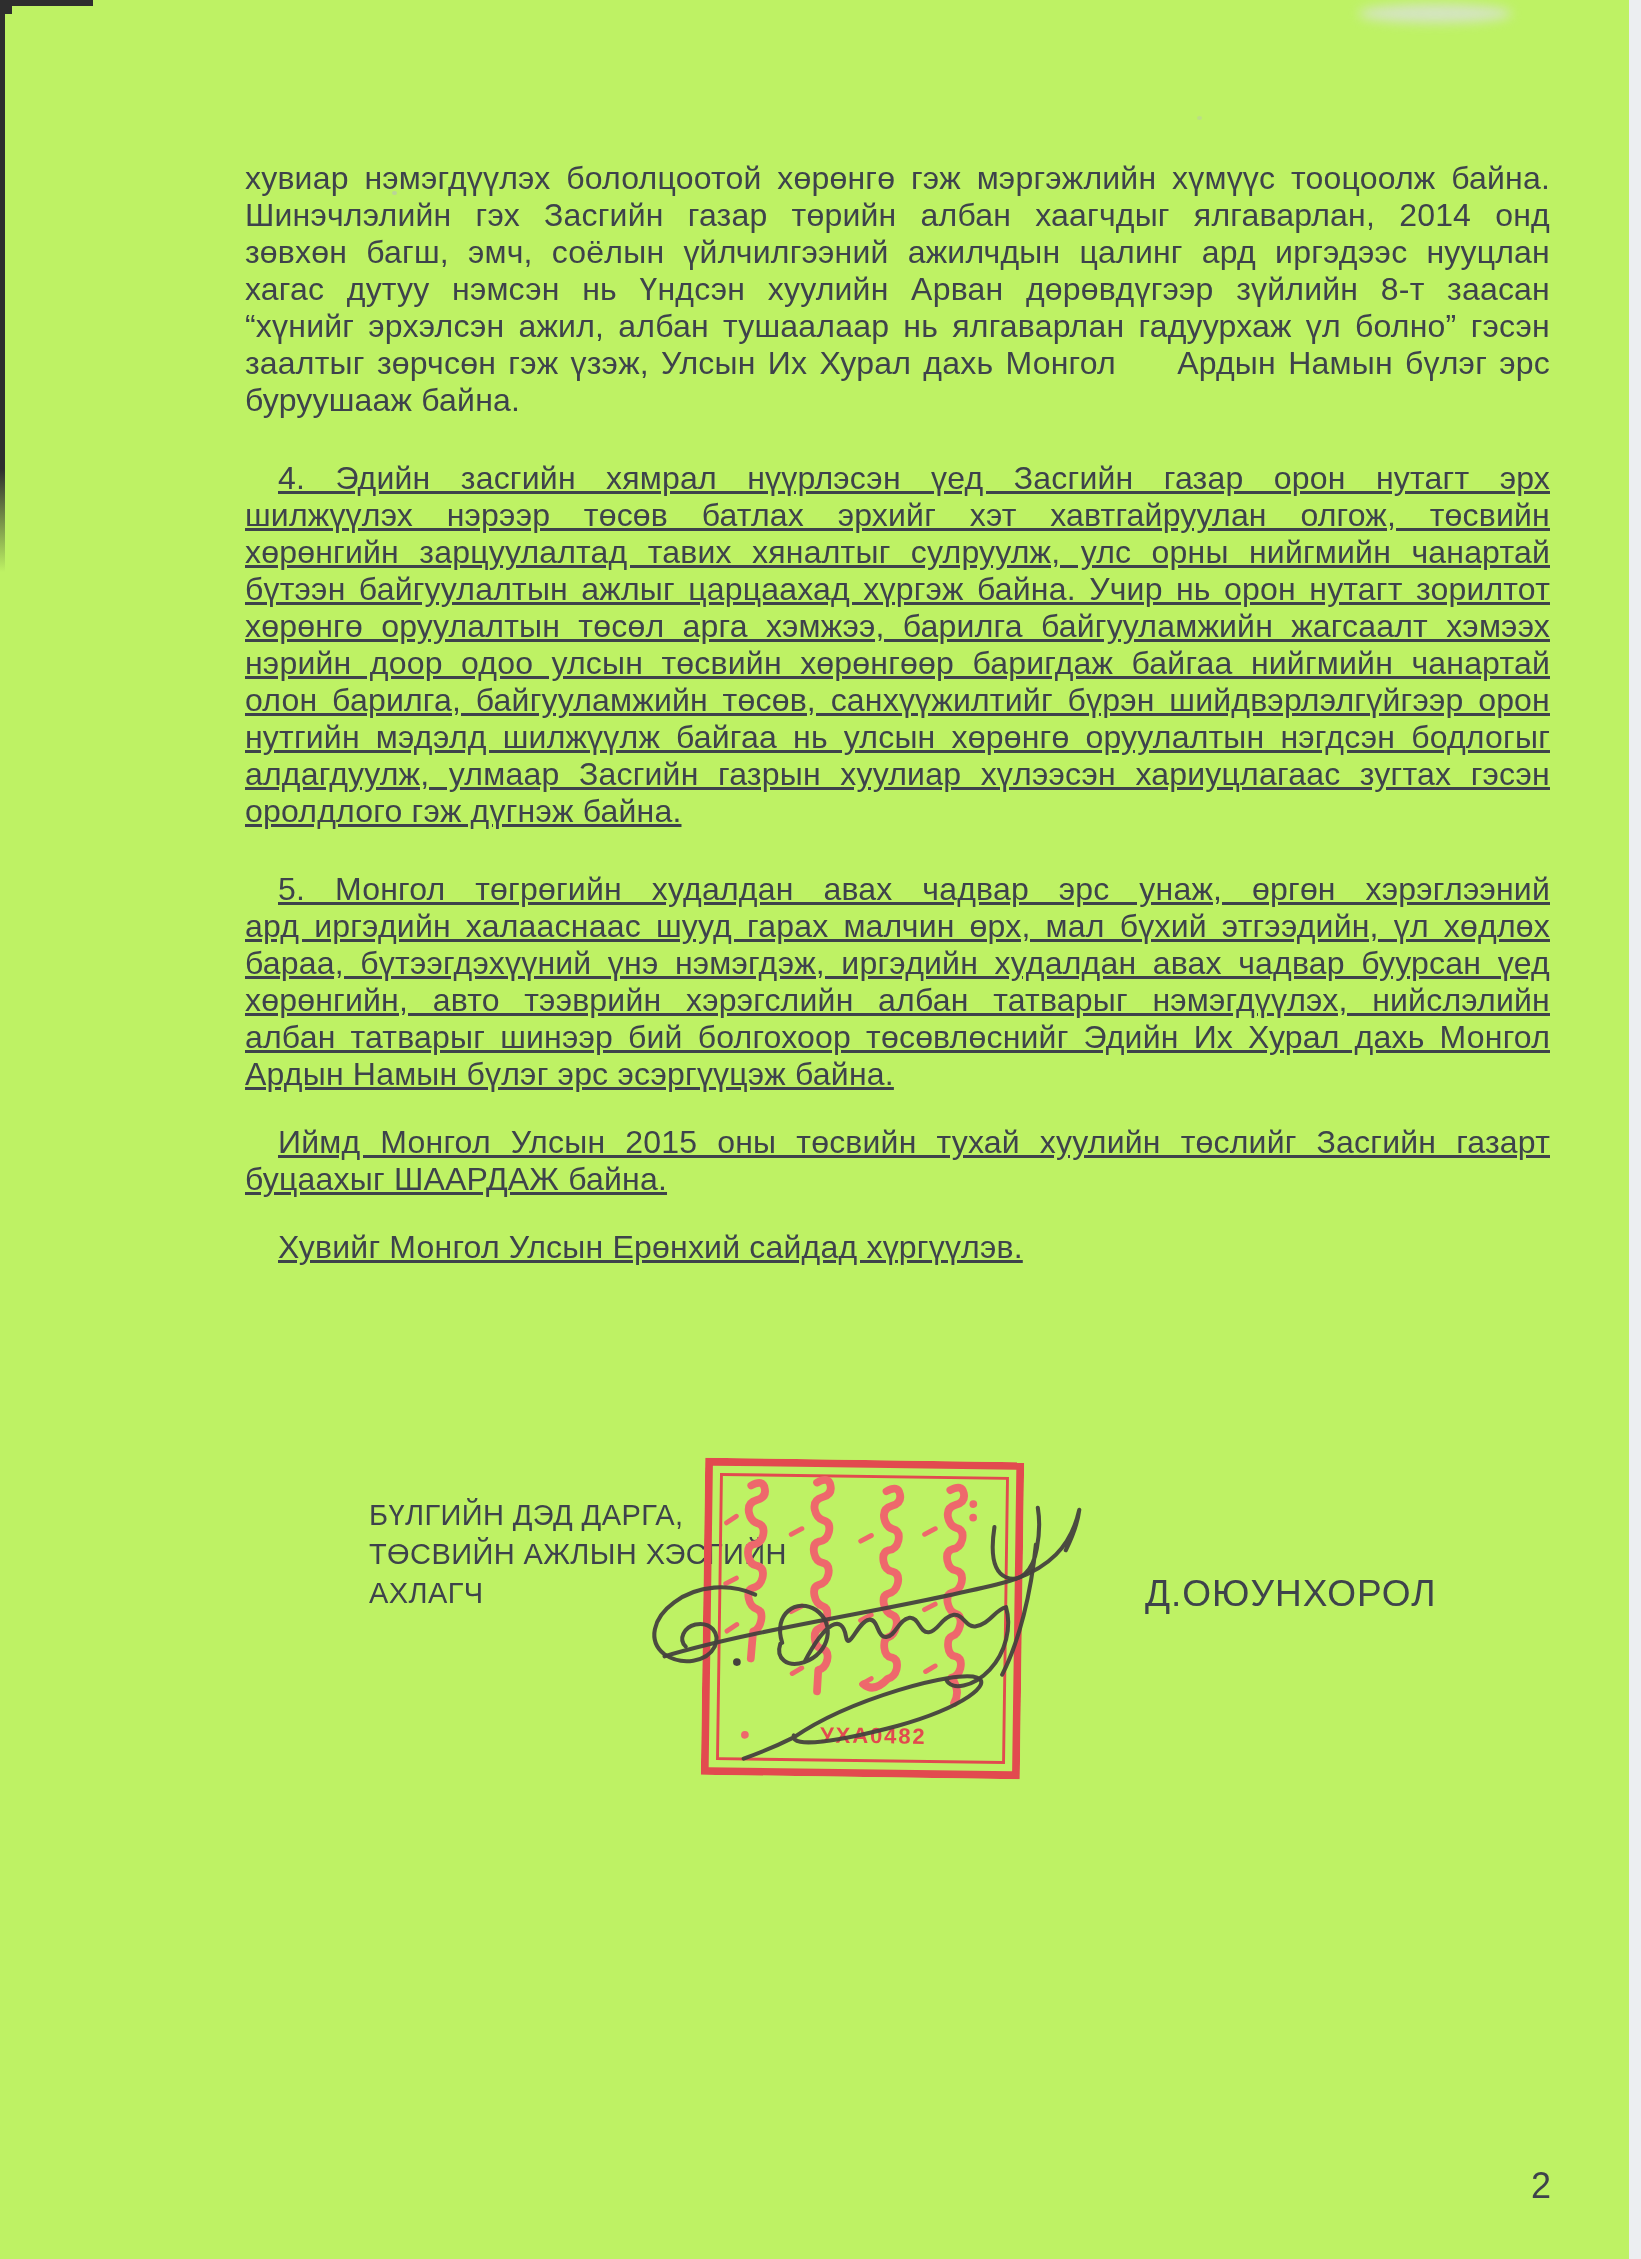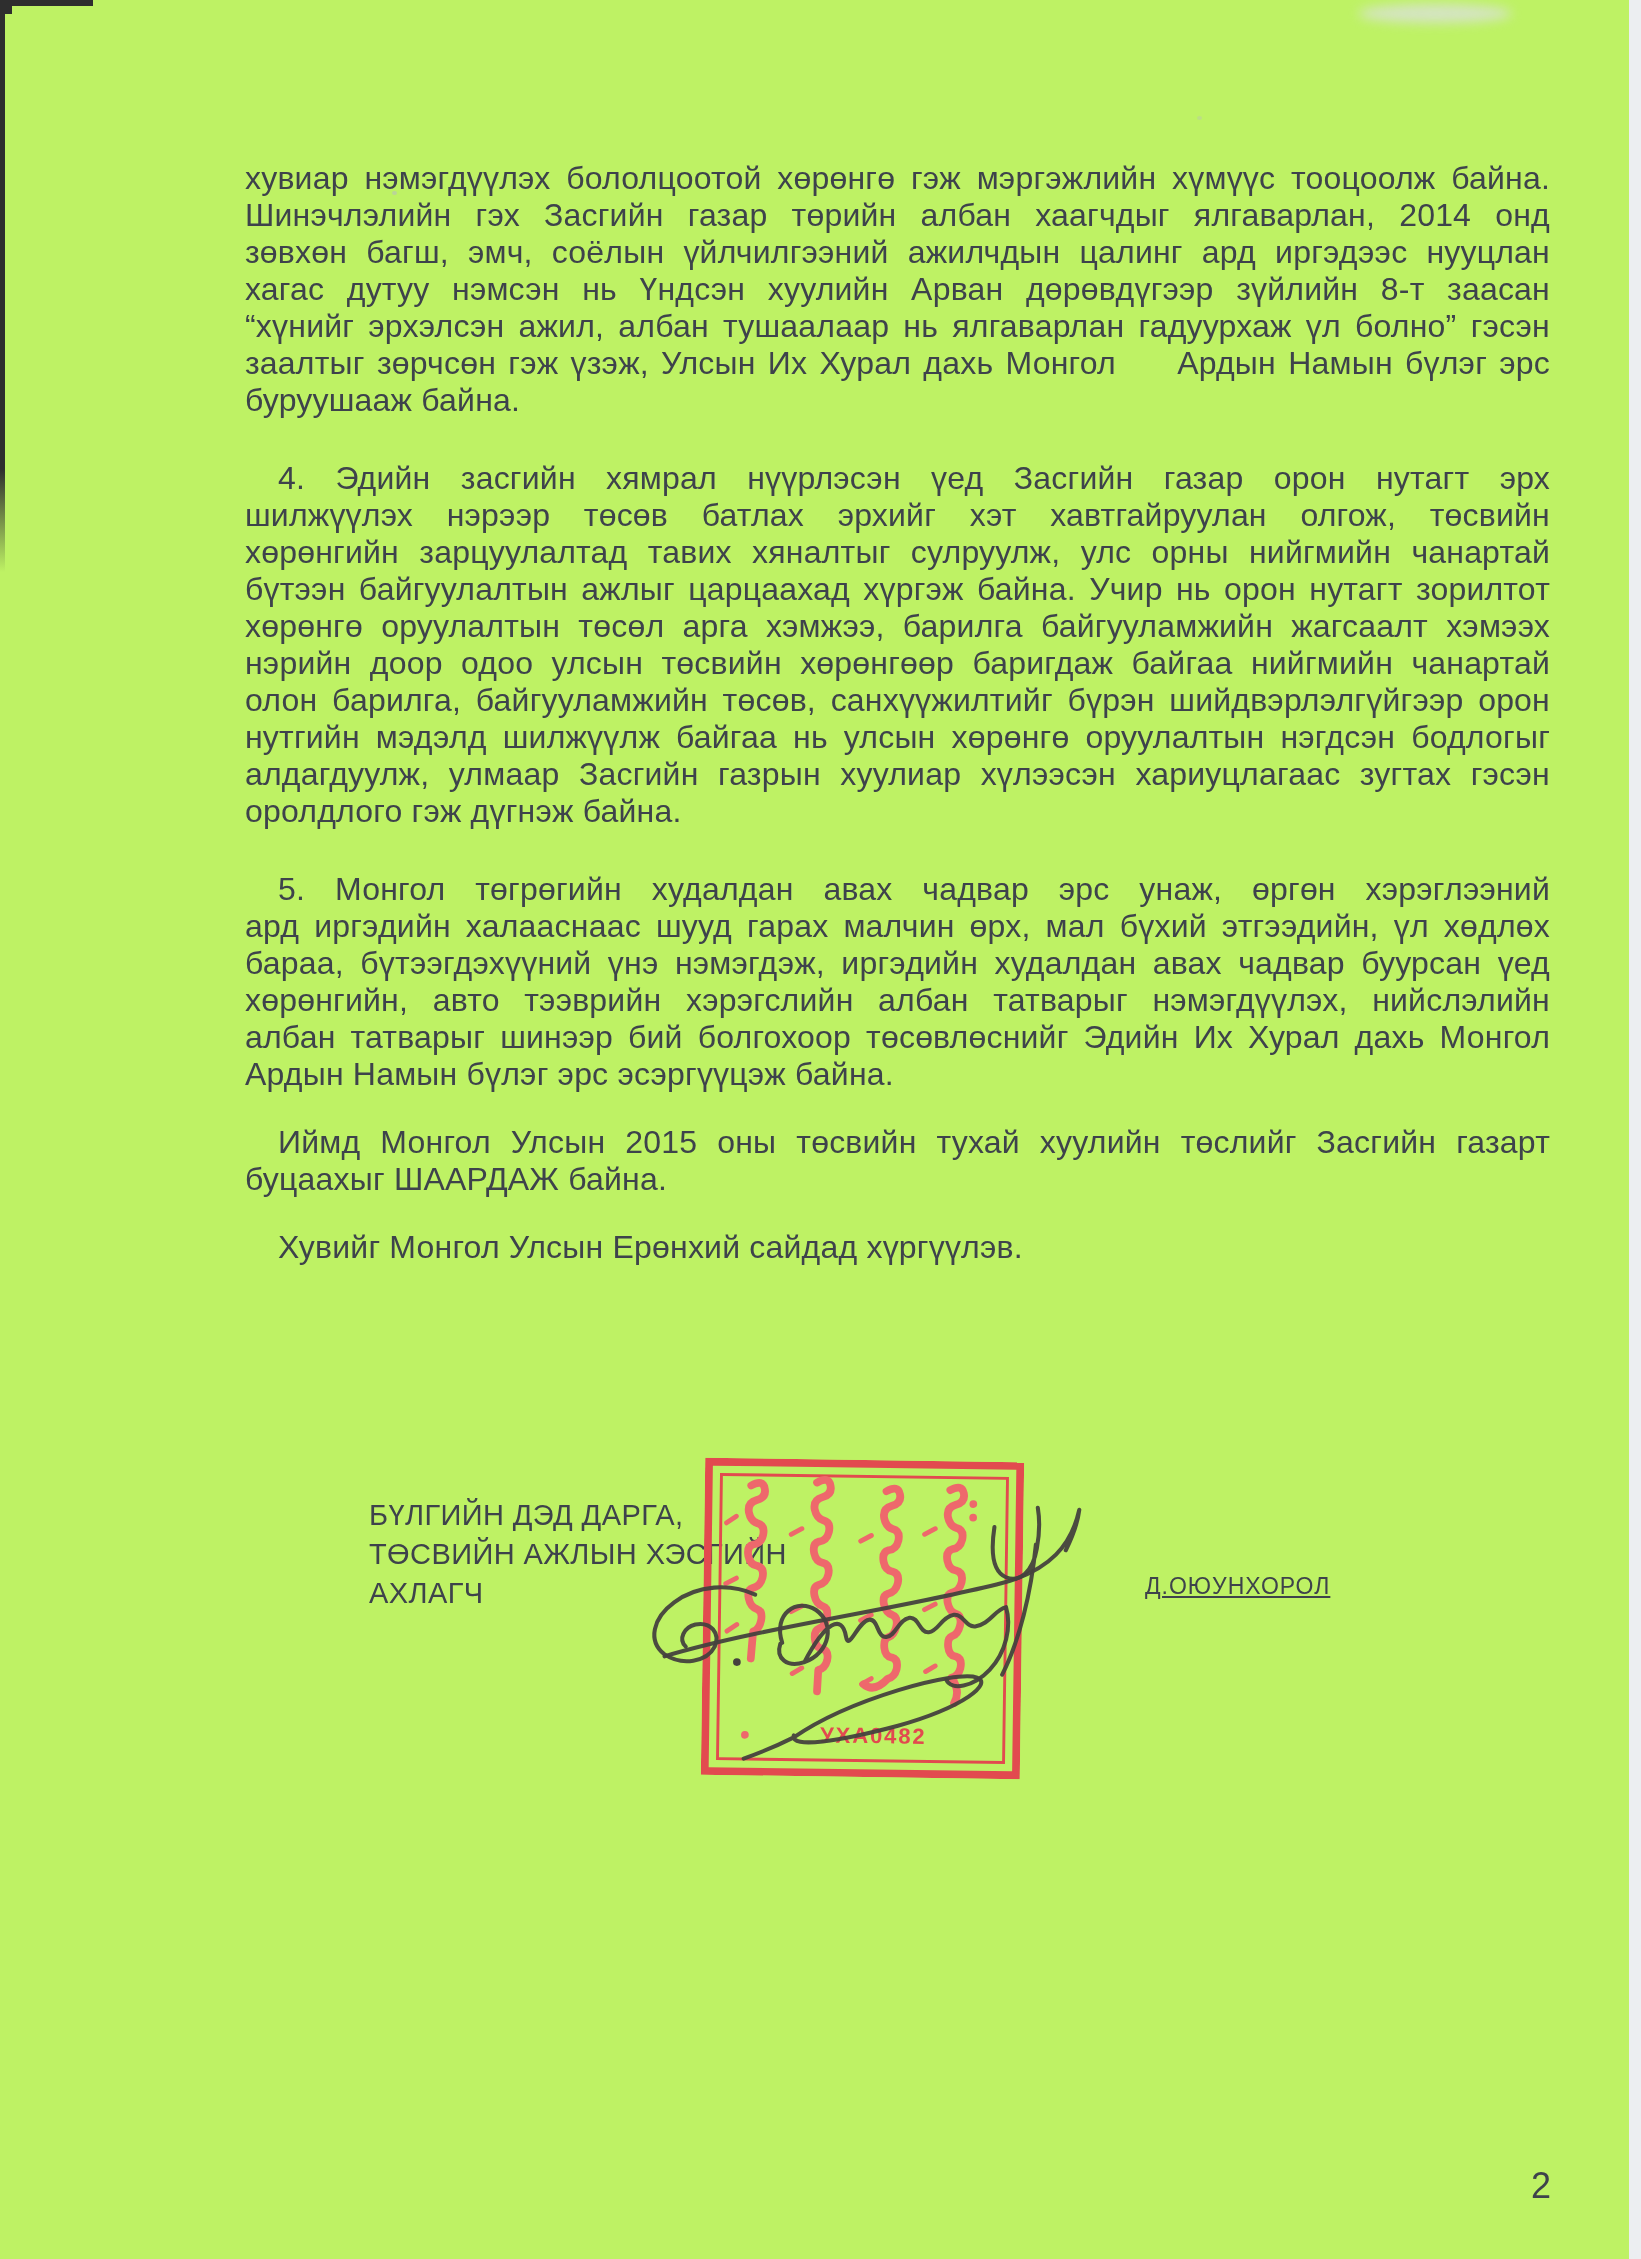--- a/index.html
+++ b/index.html
@@ -25,33 +25,33 @@
     background:linear-gradient(#2e2e2e 82%,rgba(46,46,46,0));}
   .art-right{position:absolute;left:1629px;top:0;width:12.6px;height:2259px;background:#eceef1;}
   .smudge{position:absolute;left:1358px;top:3.9px;width:154px;height:19.3px;background:#dde0e4;
     border-radius:50%;filter:blur(5.8px);opacity:.75;}
   .speck{position:absolute;width:4.8px;height:3.9px;border-radius:50%;background:#b6bcc3;opacity:.55;}
   
   .doc-body{
     position:absolute;left:245px;top:160px;width:1305px;
     font-size:32px;line-height:37px;letter-spacing:0.2px;
   }
-  .para + .para{margin-top:41px;}
+  .para + .para{margin-top:41px;text-decoration:underline;}
   .para:nth-child(4),.para:nth-child(5){margin-top:31px;}
   .para.indent .line:first-child{text-indent:33px;}
   .line{text-align:justify;text-align-last:justify;}
   .line.last{text-align-last:left;}
   
   .sig-block{
     position:absolute;left:369px;top:1496px;
     font-size:29px;line-height:39px;letter-spacing:0.4px;
   }
   .sig-name{
     position:absolute;left:1145px;top:1573px;
-    font-size:23px;letter-spacing:1px;text-decoration:underline;
+    font-size:37px;letter-spacing:1px;
   }
   
   .stamp{
     position:absolute;left:703px;top:1460px;width:319px;height:317px;
     transform:rotate(.8deg);
   }
   .stamp svg{position:absolute;left:0;top:0;width:100%;height:100%;}
   .stamp-code{
     position:absolute;left:0;right:0;top:263px;text-align:center;
     padding-left:25px;font-size:22px;font-weight:bold;letter-spacing:1.9px;

